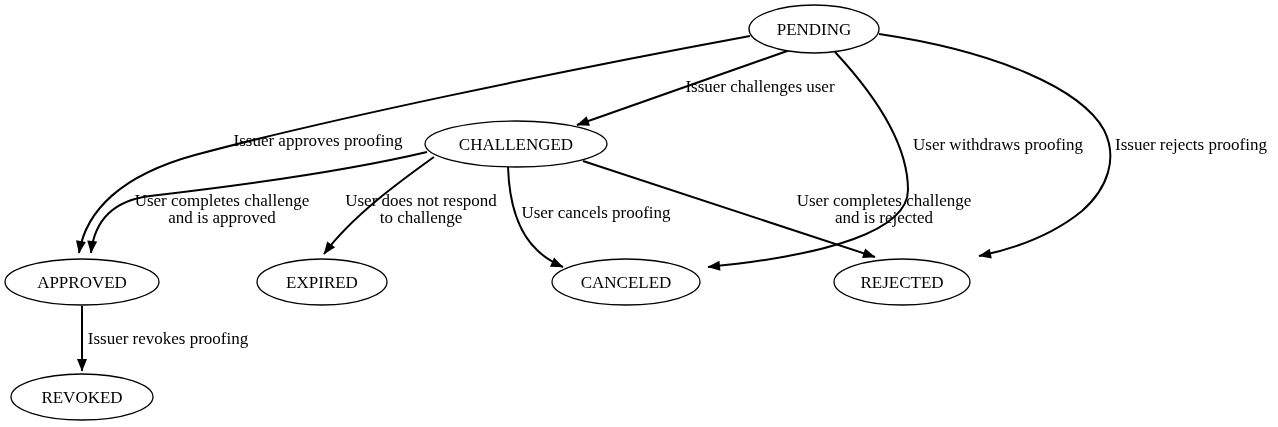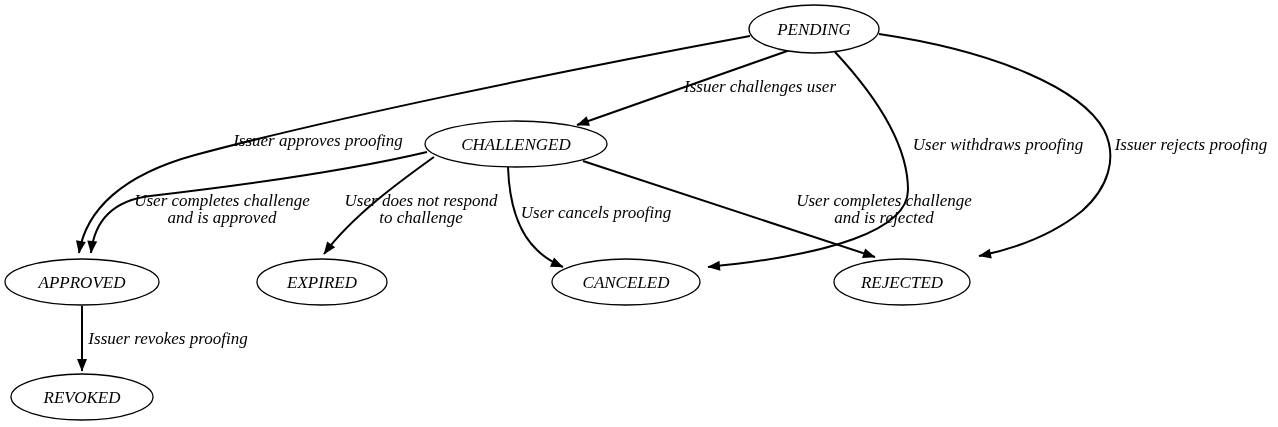--- a/index.html
+++ b/index.html
@@ -6,21 +6,20 @@
     margin: 0;
     padding: 0;
     background: #ffffff;
   }
   .canvas {
     position: relative;
     width: 1278px;
     height: 427px;
     background: #ffffff;
     overflow: hidden;
-    font-style: italic;
   }
   svg text {
     font-family: "Liberation Serif", "DejaVu Serif", serif;
     font-size: 17px;
     fill: #000000;
   }
   .node-label { text-anchor: middle; }
   .edge-label { text-anchor: middle; }
   .edge-path {
     fill: none;

